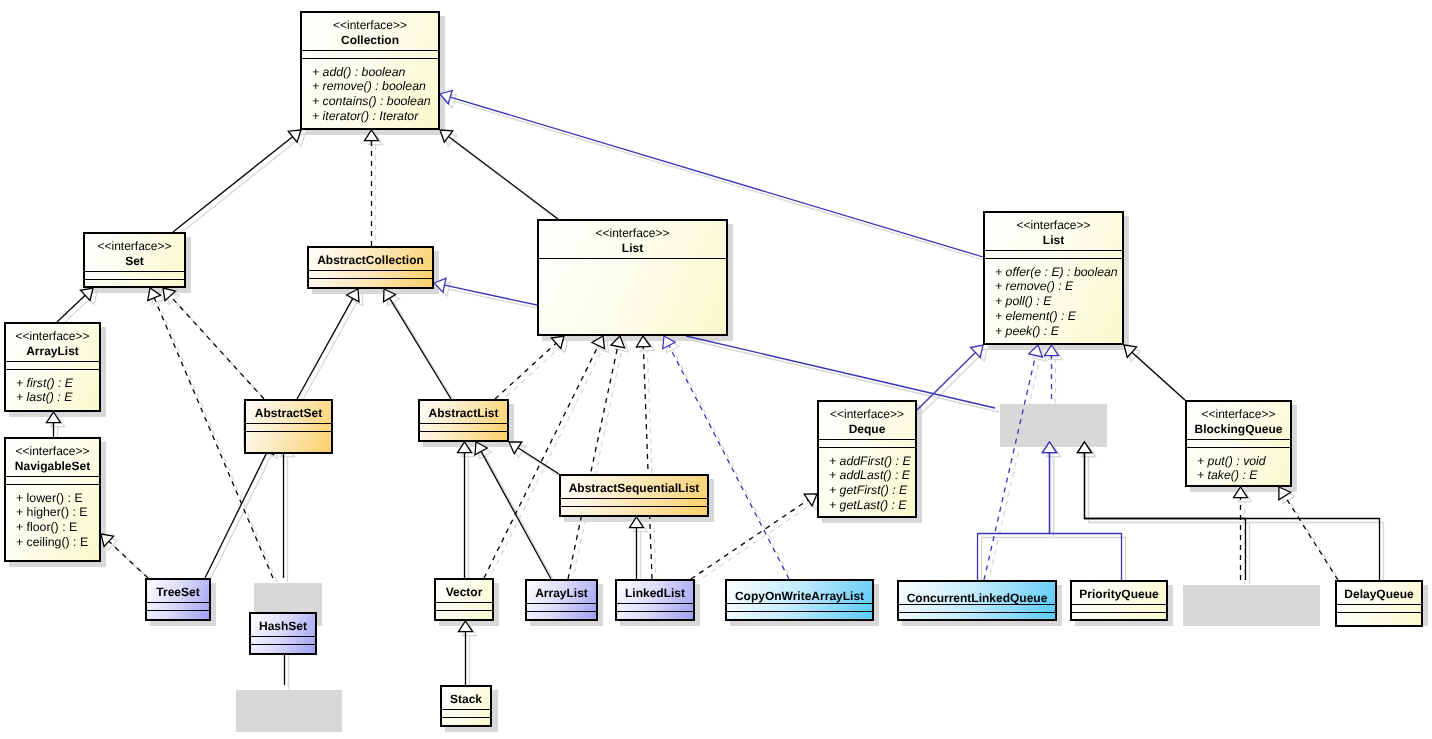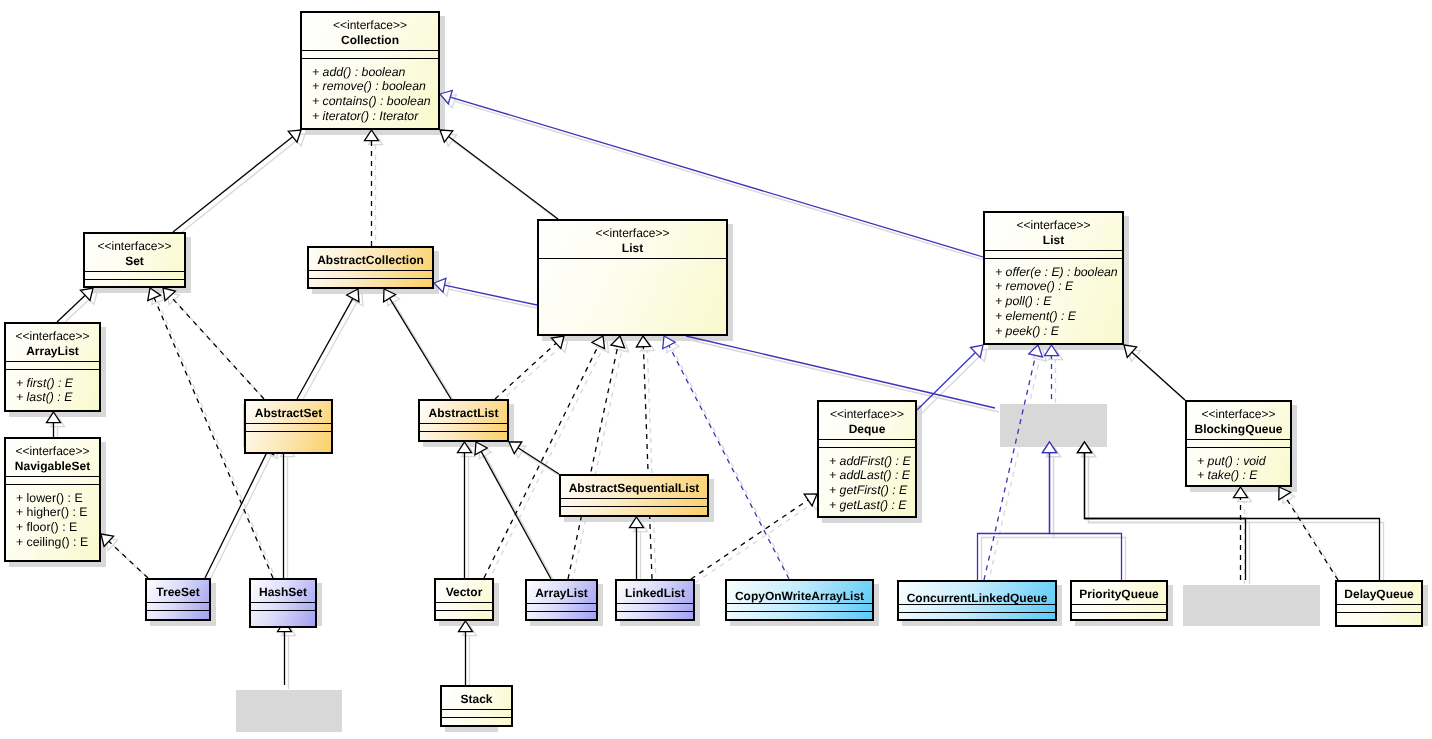--- a/index.html
+++ b/index.html
@@ -330,21 +330,21 @@
   </div>
 </div>
 <div class="node k-blue" style="left:145px;top:578px;width:66px;height:43px">
   <div class="cmp title" style="height:22px;padding-top:4.75px">
     <div class="cname">TreeSet</div>
   </div>
   <div class="cmp attrs" style="height:8px"></div>
   <div class="cmp meths" style="height:9px">
   </div>
 </div>
-<div class="node k-blue" style="left:249px;top:578px;width:68px;height:50px">
+<div class="node k-blue" style="left:249px;top:612px;width:68px;height:43px">
   <div class="cmp title" style="height:22px;padding-top:4.75px">
     <div class="cname">HashSet</div>
   </div>
   <div class="cmp attrs" style="height:8px"></div>
   <div class="cmp meths" style="height:9px">
   </div>
 </div>
 <div class="node k-yellow" style="left:434px;top:578px;width:60px;height:43px">
   <div class="cmp title" style="height:22px;padding-top:4.75px">
     <div class="cname">Vector</div>
@@ -394,21 +394,21 @@
   </div>
 </div>
 <div class="node k-yellow" style="left:1335px;top:580px;width:88px;height:47px">
   <div class="cmp title" style="height:22px;padding-top:4.75px">
     <div class="cname">DelayQueue</div>
   </div>
   <div class="cmp attrs" style="height:8px"></div>
   <div class="cmp meths" style="height:7px">
   </div>
 </div>
-<div class="node k-yellow" style="left:440px;top:685px;width:73px;height:42px">
+<div class="node k-yellow" style="left:440px;top:685px;width:52px;height:42px">
   <div class="cmp title" style="height:22px;padding-top:4.75px">
     <div class="cname">Stack</div>
   </div>
   <div class="cmp attrs" style="height:8px"></div>
   <div class="cmp meths" style="height:8px">
   </div>
 </div>
 </div>
 
 </body></html>

